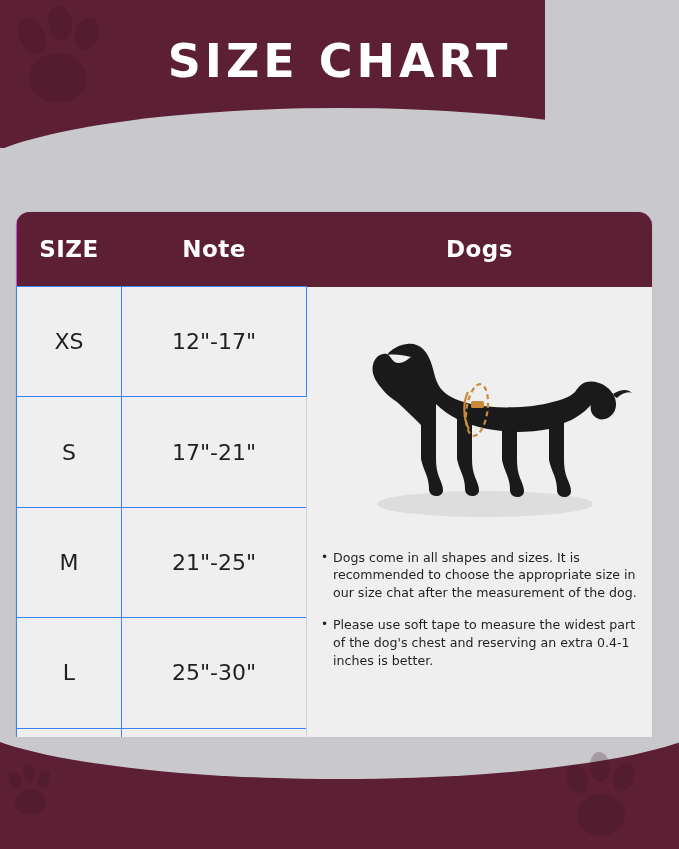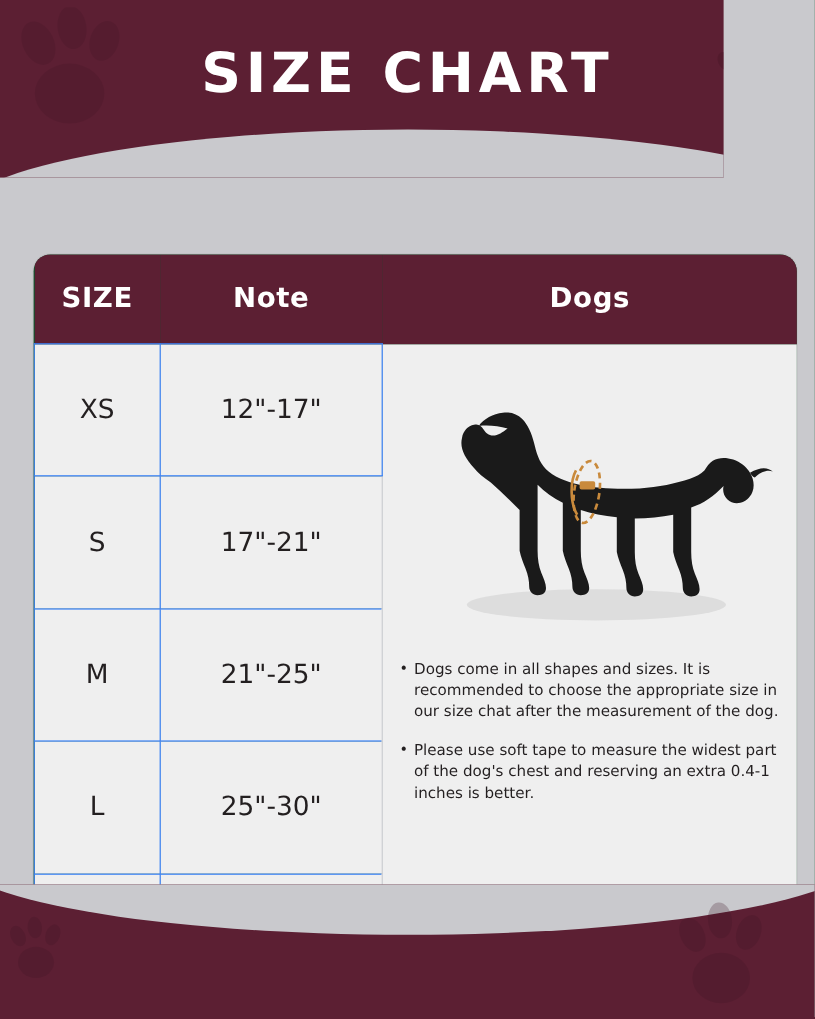--- a/index.html
+++ b/index.html
@@ -12,21 +12,21 @@
     background: #c9c9cd;
     font-family: "DejaVu Sans", sans-serif;
     overflow: hidden;
     position: relative;
   }
 
   
   .header {
     position: absolute;
     left: 0; top: 0;
-    width: 603px;
+    width: 545px;
     height: 148px;
     background: #5c1f33;
     overflow: hidden;
     border-bottom-left-radius: 0;
   }
   .header-curve {
     position: absolute;
     left: -40px;
     top: 108px;
     width: 760px;
@@ -71,28 +71,28 @@
   
   .paw {
     position: absolute;
     opacity: 0.22;
   }
   .paw svg { display: block; }
 
   
   .card {
     position: absolute;
-    left: 28px;
+    left: 16px;
     top: 212px;
     width: 636px;
     height: 627px;
     border-radius: 14px;
     overflow: hidden;
     box-shadow: 0 0 0 1px rgba(0,0,0,0.04);
-    background: #14532d;
+    background: #d946ef;
   }
   .table {
     width: 100%;
     height: 100%;
     border-collapse: collapse;
     table-layout: fixed;
   }
   .table thead th {
     background: #5c1f33;
     color: #fff;

